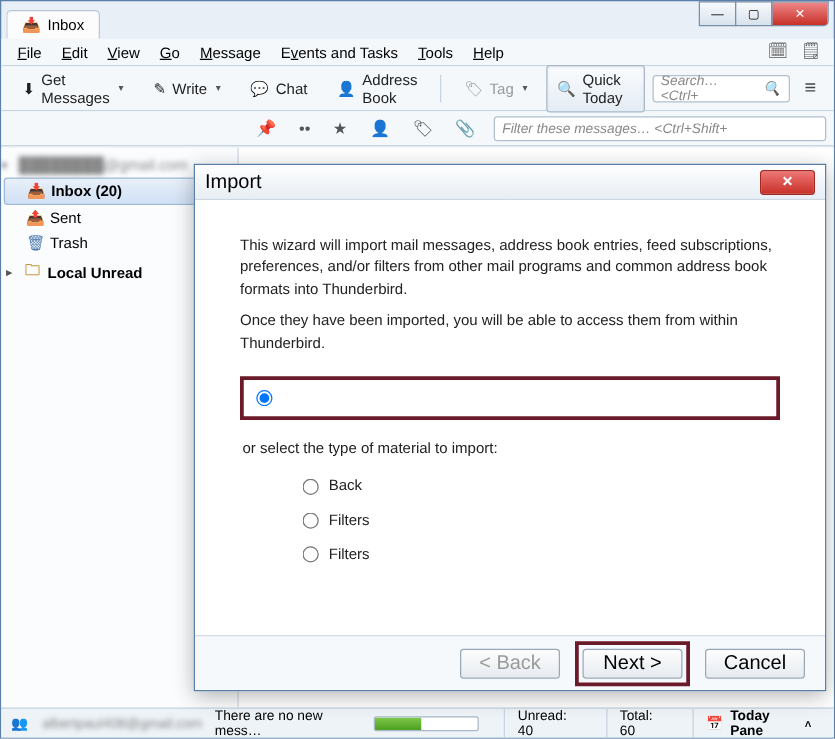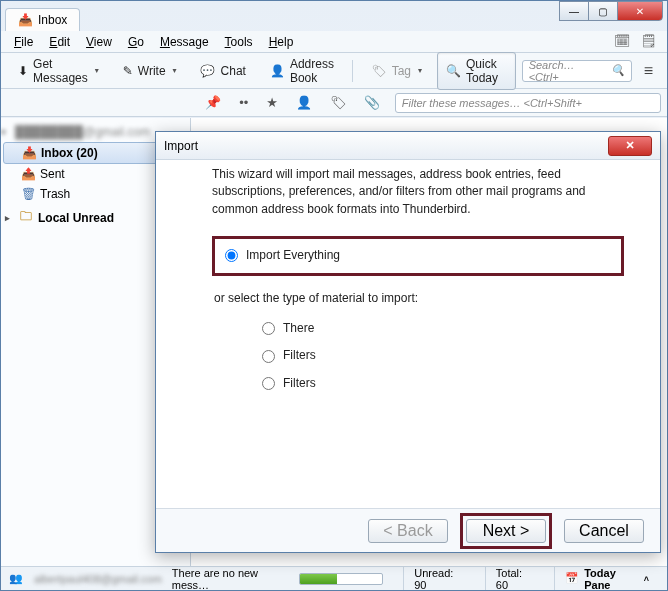--- a/index.html
+++ b/index.html
@@ -236,40 +236,39 @@
   box-shadow: 0 4px 16px rgba(0,0,0,0.3);
 }
 .dlg-titlebar {
   height: 28px;
   background: linear-gradient(#fdfefe,#e8eef5);
   border-bottom: 1px solid #cdd8e3;
   display: flex;
   align-items: center;
   padding: 0 8px;
 }
-.dlg-titlebar .title { flex: 1; font-size: 12px; }
+.dlg-titlebar .title { flex: 1; font-size: 16px; }
 .dlg-close {
   width: 44px;
   height: 20px;
   background: linear-gradient(#e77,#c83028);
   border: 1px solid #a02820;
   border-radius: 3px;
   color: #fff;
   display: flex;
   align-items: center;
   justify-content: center;
   font-size: 11px;
   font-weight: bold;
 }
 .dlg-body {
-  padding: 6px 36px 10px 36px;
+  padding: 28px 36px 10px 36px;
   font-size: 12px;
   color: #222;
   line-height: 1.45;
-  margin-left: 20px;
 }
 .dlg-body p { margin-bottom: 8px; }
 .radio-row {
   display: flex;
   align-items: center;
   gap: 8px;
   padding: 5px 4px;
   margin-left: 18px;
 }
 .radio-row.primary {
@@ -335,20 +334,21 @@
     <span>🗓</span>
     <span>🗒</span>
   </div>
 
   <div class="menubar">
     <span class="menuitem"><u>F</u><span>ile</span></span>
     <span class="menuitem"><u>E</u>dit</span>
     <span class="menuitem"><u>V</u>iew</span>
     <span class="menuitem"><u>G</u>o</span>
     <span class="menuitem"><u>M</u>essage</span>
+    <span class="menuitem">E<u>v</u>ents and Tasks</span>
     <span class="menuitem"><u>T</u>ools</span>
     <span class="menuitem"><u>H</u>elp</span>
   </div>
 
   <div class="toolbar">
     <div class="tbtn">
       <span>⬇</span>
       <span>Get Messages</span>
       <span class="drop">▾</span>
     </div>
@@ -422,48 +422,48 @@
   </div>
 
   <div class="statusbar">
     <span class="chat-ico">👥</span>
     <span class="blurtxt">albertpaul408@gmail.com</span>
     <span>There are no new mess…</span>
     <div class="progress">
         <div class="fill"></div>
       </div>
     <div style="flex:1"></div>
-    <div class="seg">Unread: 90</div>
+    <div class="seg">Unread: 40</div>
     <div class="seg">Total: 60</div>
     <div class="seg today">
       <span>📅</span>
       <span>Today Pane</span>
       <span style="font-size:9px">˄</span>
     </div>
   </div>
 
   <div class="dialog">
     <div class="dlg-titlebar">
       <span class="title">Import</span>
       <div class="dlg-close">✕</div>
     </div>
     <div class="dlg-body">
       <p>This wizard will import mail messages, address book entries, feed subscriptions, preferences, and/or filters from other mail programs and common address book formats into Thunderbird.</p>
+      <p>Once they have been imported, you will be able to access them from within Thunderbird.</p>
 
       <label class="radio-row primary">
         <input type="radio" name="imp" checked="" style="">
-        <span>Import Everything</span>
       </label>
 
       <p class="subhead">or select the type of material to import:</p>
 
       <div class="opts">
         <label class="radio-row">
           <input type="radio" name="imp" style="">
-          <span>There</span>
+          <span>Back</span>
         </label>
         <label class="radio-row">
           <input type="radio" name="imp" style="">
           <span>Filters</span>
         </label>
         <label class="radio-row">
           <input type="radio" name="imp" style="">
           <span>Filters</span>
         </label>
       </div>

